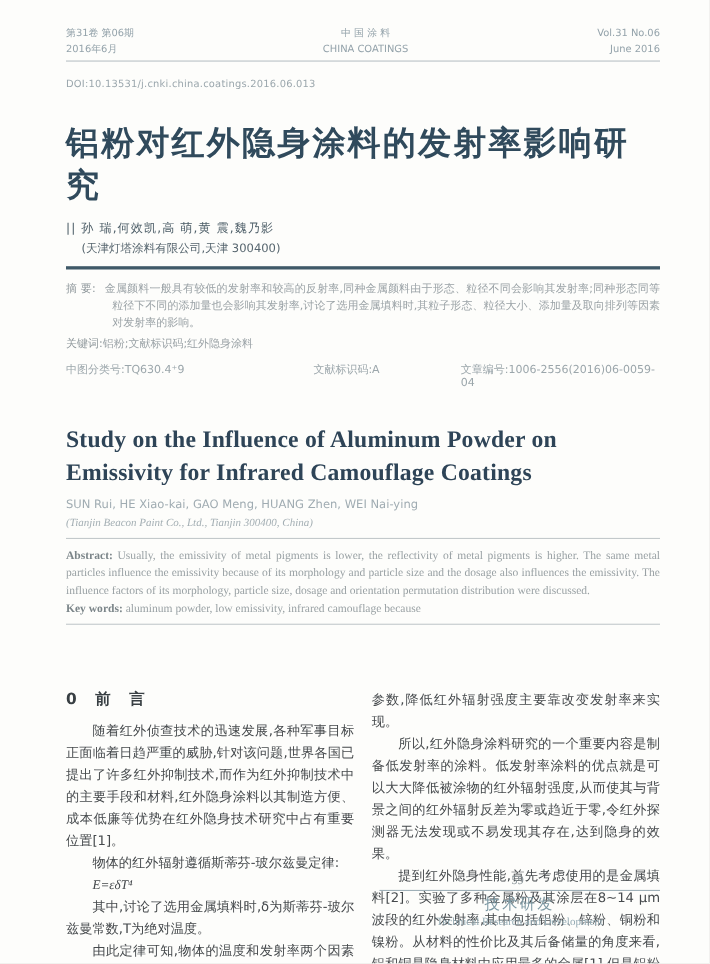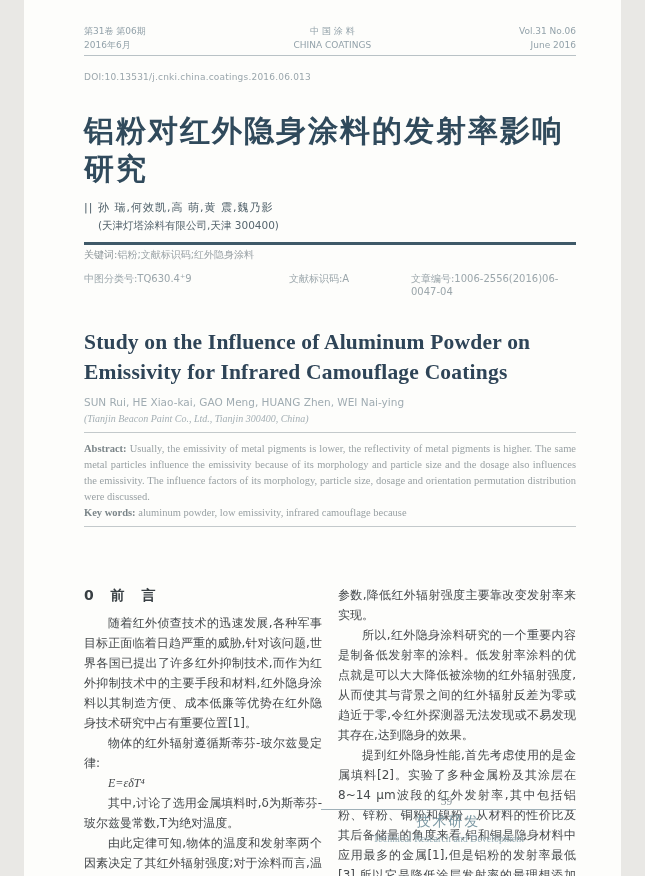--- a/index.html
+++ b/index.html
@@ -1,18 +1,18 @@
 <!DOCTYPE html>
 <html><head>
 <meta charset="utf-8">
 <style>
   html,body{margin:0;padding:0;background:#e9e8e5;}
   .page{
     position:relative;
-    width:597px;height:876px;
+    width:645px;height:876px;
     margin:0 auto;
     background:#fdfdfb;
     box-sizing:border-box;
     padding:24px 45px 0 60px;
     font-family:"DejaVu Sans","Liberation Sans",sans-serif;
     color:#45494c;
     overflow:hidden;
   }
   
   .hdr{display:flex;justify-content:space-between;font-size:9px;line-height:14px;color:#93a2aa;}
@@ -82,28 +82,31 @@
     </div>
   </div>
   <div class="hdr-rule"></div>
   <div class="doi">DOI:10.13531/j.cnki.china.coatings.2016.06.013</div>
 
   <h1 class="title-zh">铝粉对红外隐身涂料的发射率影响研究</h1>
   <div class="authors-zh">|| 孙  瑞,何效凯,高  萌,黄  震,魏乃影</div>
   <div class="affil-zh">(天津灯塔涂料有限公司,天津  300400)</div>
   <div class="rule-thick"></div>
 
+  <div class="abs-zh">
+    <span class="lbl">摘  要:</span><span>金属颜料一般具有较低的发射率和较高的反射率,同种金属颜料由于形态、粒径不同会影响其发射率;同种形态同等粒径下不同的添加量也会影响其发射率,讨论了选用金属填料时,其粒子形态、粒径大小、添加量及取向排列等因素对发射率的影响。</span>
+  </div>
   <div class="kw-zh">
     <span class="lbl">关键词:</span><span>铝粉;文献标识码;红外隐身涂料</span>
   </div>
 
   <div class="meta-line">
     <span>中图分类号:TQ630.4⁺9</span>
     <span>文献标识码:A</span>
-    <span>文章编号:1006-2556(2016)06-0047-04</span>
+    <span>文章编号:1006-2556(2016)06-0059-04</span>
   </div>
 
   <h2 class="title-en">
     <span>Study on the Influence of Aluminum Powder on</span><br>
     <span>Emissivity for Infrared Camouflage Coatings</span>
   </h2>
   <div class="authors-en">SUN Rui, HE Xiao-kai, GAO Meng, HUANG Zhen, WEI Nai-ying</div>
   <div class="affil-en">(Tianjin Beacon Paint Co., Ltd., Tianjin 300400, China)</div>
   <div class="rule-thin"></div>
 

